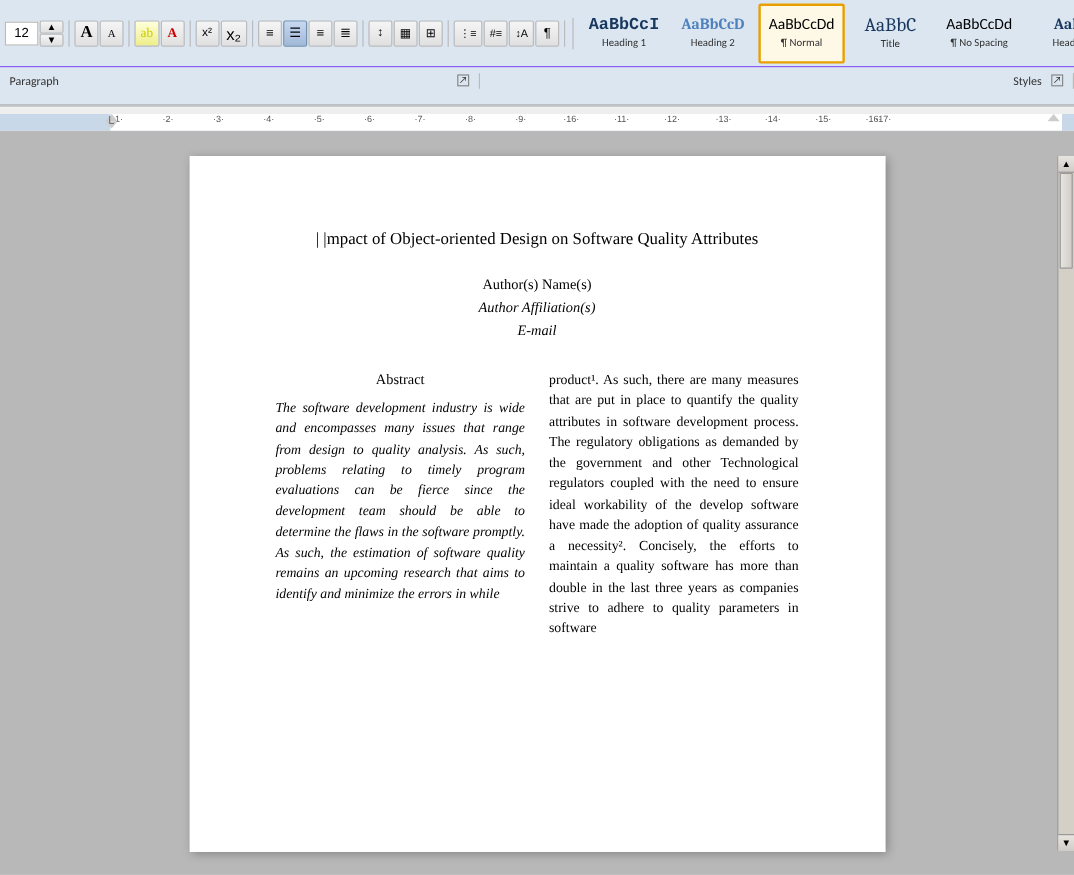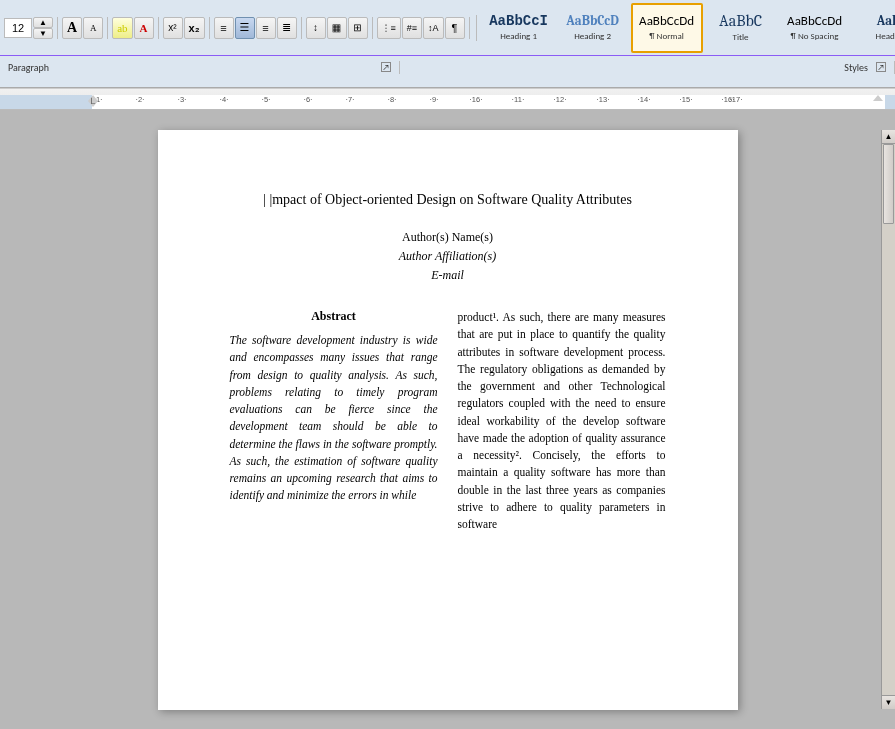--- a/index.html
+++ b/index.html
@@ -267,21 +267,21 @@
     .col-left {
       flex: 1;
     }
 
     .col-right {
       flex: 1;
     }
 
     .abstract-heading {
       text-align: center;
-      font-weight: bold;
+      font-weight: normal;
       font-size: 12px;
       margin-bottom: 8px;
       font-family: Times New Roman, serif;
     }
 
     .abstract-text {
       font-style: italic;
       text-align: justify;
       line-height: 1.5;
       font-size: 11.5px;
@@ -355,21 +355,21 @@
         <button class="tb-btn">
             <span style="font-size:11px;font-family:serif;font-weight:bold;color:#c00;">A</span>
           </button>
       </div>
 
       <div class="tb-group">
         <button class="tb-btn">
             <span style="font-size:10px;">x²</span>
           </button>
         <button class="tb-btn">
-            <span style="font-size:11px;font-weight:bold;">x₂</span>
+            <span style="font-size:14px;">x₂</span>
           </button>
       </div>
 
       <div class="tb-group">
         <button class="tb-btn">
             <span style="font-size:11px;">≡</span>
           </button>
         <button class="tb-btn" style="background:linear-gradient(to bottom,#c8d8f0,#a0b8d8);border-color:#7090b0;">
             <span style="font-size:11px;">☰</span>
           </button>

